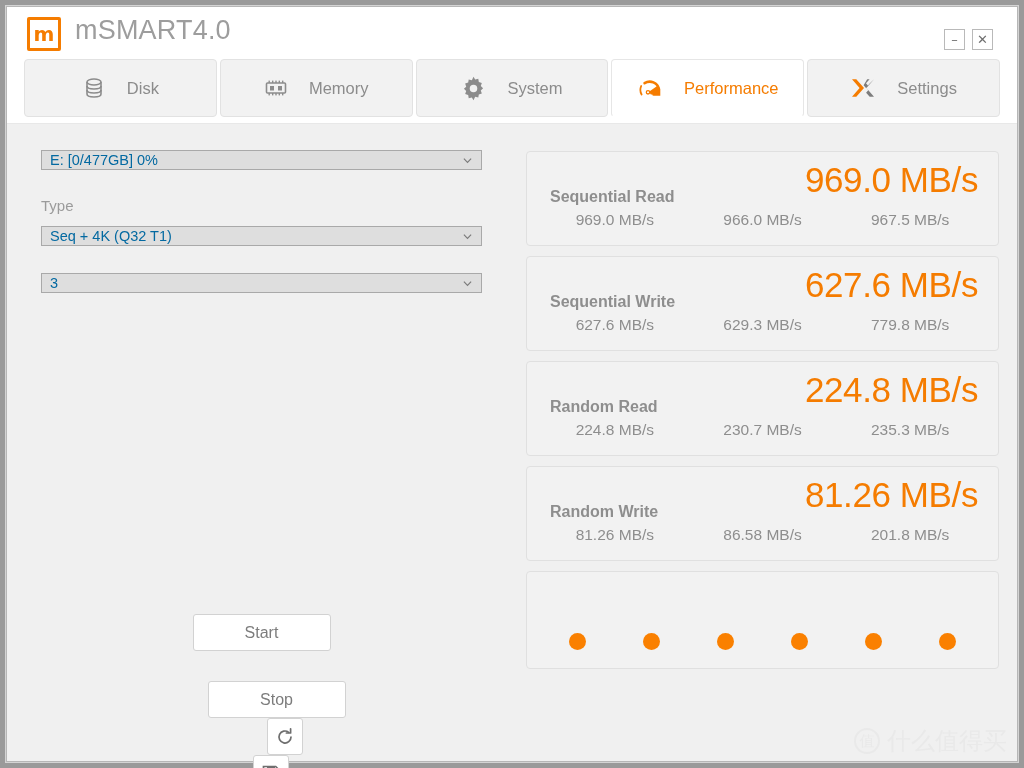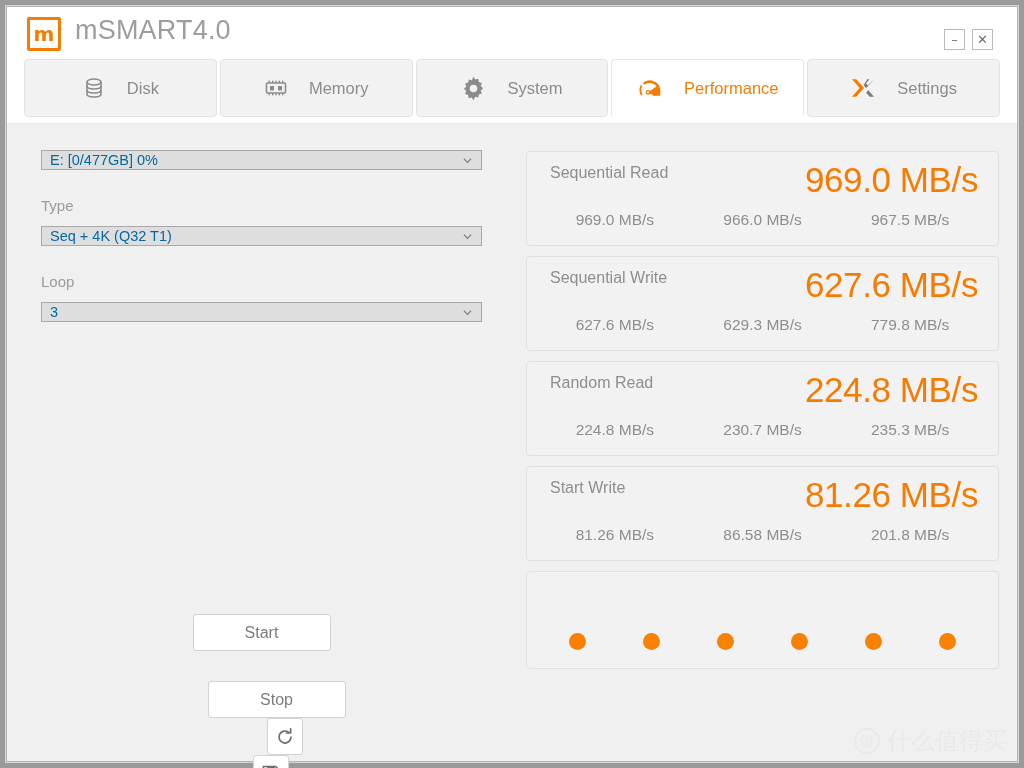--- a/index.html
+++ b/index.html
@@ -179,23 +179,24 @@
   .result-card {
     position: relative;
     height: 95px;
     background: #f2f2f2;
     border: 1px solid #e0e0e0;
     border-radius: 4px;
     margin-bottom: 10px;
   }
   .result-title {
     position: absolute;
-    left: 23px; top: 12px;
+    left: 23px; top: 36px;
     font-size: 16px;
     color: #8e8e8e;
+    font-weight: bold;
   }
   .result-main {
     position: absolute;
     right: 20px; top: 8px;
     font-size: 35px;
     color: #f57c00;
     letter-spacing: -.4px;
     white-space: nowrap;
   }
   .result-subs {
@@ -349,21 +350,20 @@
         <div class="select-box">
           <span>Seq + 4K (Q32 T1)</span>
           <svg class="chev" viewBox="0 0 10 10">
             <path d="M1 3l4 4 4-4" fill="none" stroke="#7b7b7b" stroke-width="1.3"></path>
           </svg>
         </div>
       </div>
 
 
       <div class="field-group">
-        <div class="field-label">Loop</div>
         <div class="select-box">
           <span>3</span>
           <svg class="chev" viewBox="0 0 10 10">
             <path d="M1 3l4 4 4-4" fill="none" stroke="#7b7b7b" stroke-width="1.3"></path>
           </svg>
         </div>
       </div>
 
     </div>
 
@@ -411,21 +411,21 @@
         <div class="result-title">Random Read</div>
         <div class="result-main">224.8 MB/s</div>
         <div class="result-subs">
           <span>224.8 MB/s</span>
           <span>230.7 MB/s</span>
           <span>235.3 MB/s</span>
         </div>
       </div>
 
       <div class="result-card">
-        <div class="result-title">Start Write</div>
+        <div class="result-title">Random Write</div>
         <div class="result-main">81.26 MB/s</div>
         <div class="result-subs">
           <span>81.26 MB/s</span>
           <span>86.58 MB/s</span>
           <span>201.8 MB/s</span>
         </div>
       </div>
 
       <div id="progress-panel">
         <div id="progress-dots">

